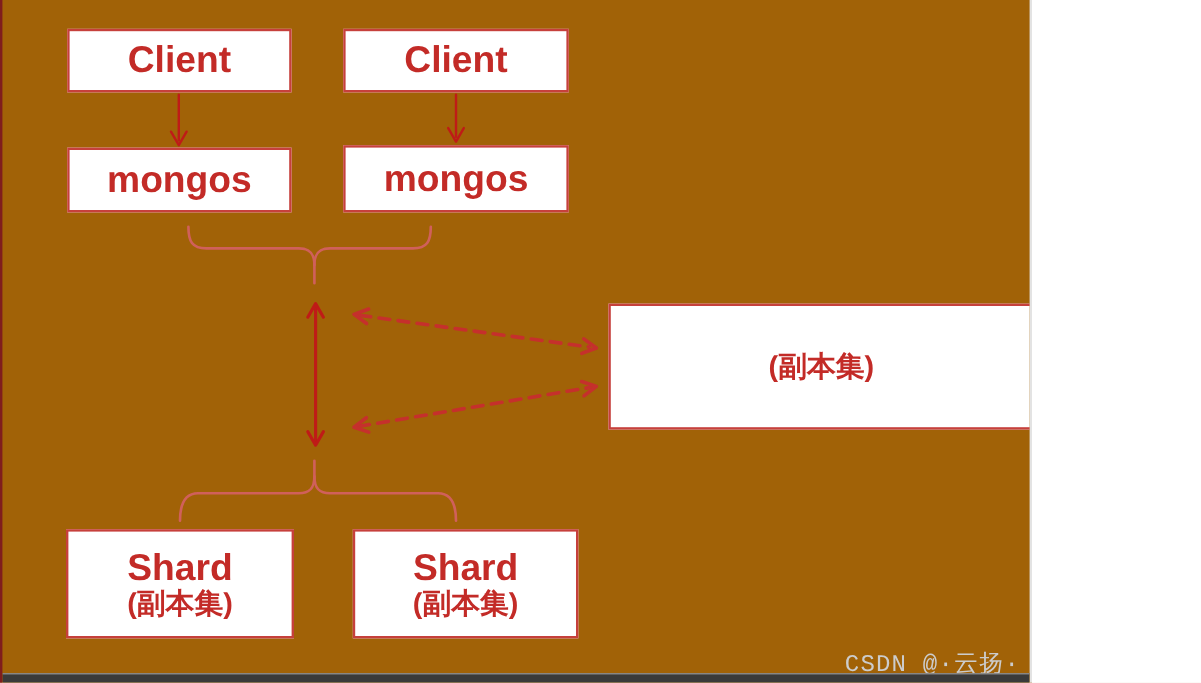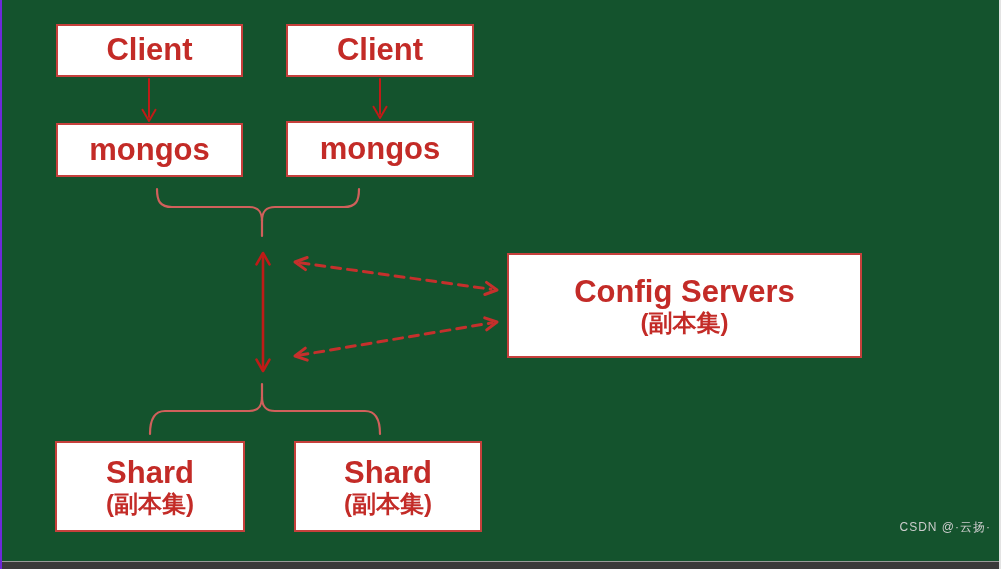--- a/index.html
+++ b/index.html
@@ -1,23 +1,23 @@
 <!DOCTYPE html>
 <html><head>
 <meta charset="utf-8">
 <style>
   html, body { margin: 0; padding: 0; background: #ffffff; }
   #canvas {
     position: relative;
-    width: 1001px;
+    width: 860px;
     height: 569px;
-    background: #14532d;
+    background: #a16207;
     overflow: hidden;
     font-family: "Liberation Sans", "DejaVu Sans", sans-serif;
-    border-left: 2px solid #6d28d9;
+    border-left: 2px solid #7f1d1d;
     border-right: 2px solid #e3e3e3;
     box-sizing: border-box;
   }
   .box {
     position: absolute;
     border: 2px solid #c6403c;
     background: #ffffff;
     color: #c32b27;
     display: flex;
     flex-direction: column;
@@ -41,25 +41,26 @@
   }
   #arrow-layer {
     position: absolute;
     left: 0; top: 0;
     width: 1001px; height: 569px;
     pointer-events: none;
   }
   #watermark {
     position: absolute;
     right: 8px;
-    top: 519px;
-    font-size: 12px;
+    top: 539px;
+    font-size: 20px;
     color: #cccccc;
     letter-spacing: 1px;
     white-space: nowrap;
+    font-family: Liberation Mono, monospace;
   }
   #bottom-bar {
     position: absolute;
     left: 0; right: 0; bottom: 0;
     height: 7px;
     background: #3a3a3a;
     border-top: 1px solid #9a9a9a;
   }
 </style>
 </head>
@@ -77,21 +78,20 @@
 
   <div class="box" style="left:54px;top:123px;width:187px;height:54px">
     <div class="lbl">mongos</div>
   </div>
 
   <div class="box" style="left:284px;top:121px;width:188px;height:56px">
     <div class="lbl">mongos</div>
   </div>
 
   <div class="box" style="left:505px;top:253px;width:355px;height:105px">
-    <div class="lbl">Config Servers</div>
     <div class="sub">(副本集)</div>
   </div>
 
   <div class="box" style="left:53px;top:441px;width:190px;height:91px">
     <div class="lbl">Shard</div>
     <div class="sub">(副本集)</div>
   </div>
 
   <div class="box" style="left:292px;top:441px;width:188px;height:91px">
     <div class="lbl">Shard</div>

